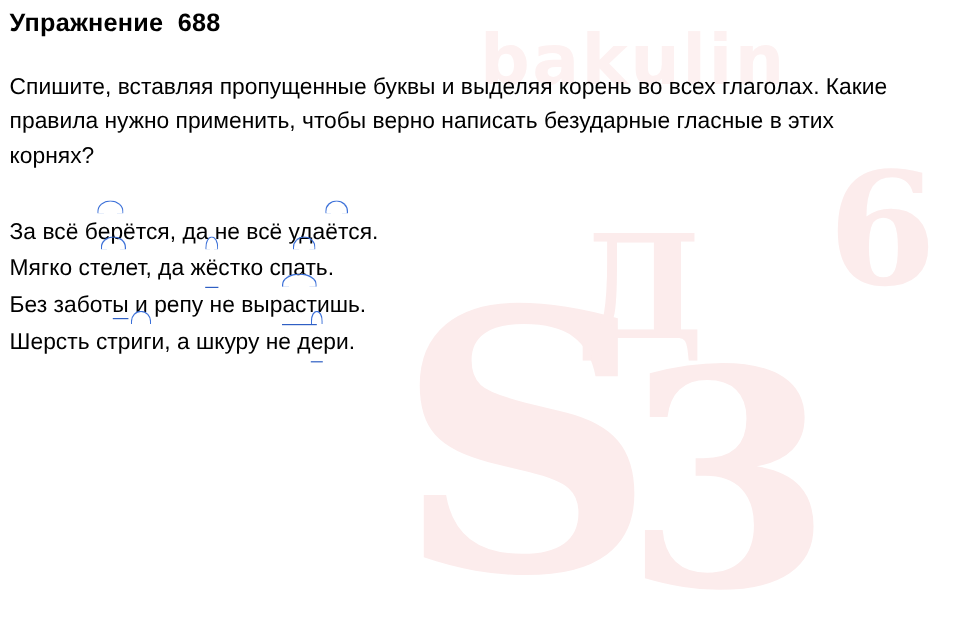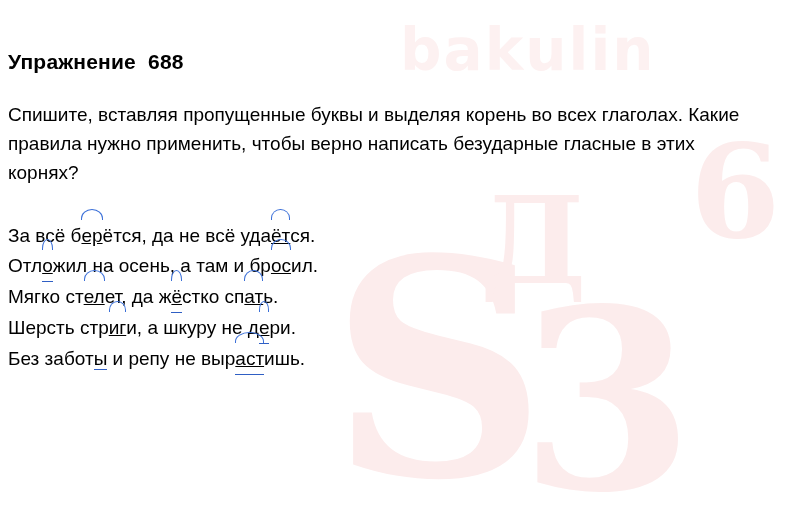--- a/index.html
+++ b/index.html
@@ -71,21 +71,20 @@
     left: 480px;
     top: 170px;
     font-size: 120px;
   }
 
   
   .page {
     position: relative;
     z-index: 1;
     padding: 8px 10px 0 8px;
-    margin-top: 42px;
   }
   .ex-title {
     font-size: 21px;
     font-weight: 700;
     margin: 0 0 26px 0;
     letter-spacing: 0.2px;
   }
   .task {
     font-size: 19px;
     font-weight: 400;
@@ -105,21 +104,20 @@
 
   
   .ins {
     border-bottom: 1.5px solid #2f5fc4;
   }
 
   
   .root {
     position: relative;
     display: inline-block;
-    text-decoration: underline;
   }
   .root::before {
     content: "";
     position: absolute;
     left: 0;
     right: 0;
     top: -12px;
     height: 11px;
     border: 1.6px solid #3a6fd8;
     border-bottom: none;
@@ -146,33 +144,30 @@
   </h1>
 
   <p class="task">Спишите, вставляя пропущенные буквы и выделяя корень во всех глаголах. Какие правила нужно применить, чтобы верно написать безударные гласные в этих корнях?</p>
 
   <div class="sentences">
 
     <p class="sentence">
       За всё б<span class="root">ер</span>ётся, да не всё уда<span class="root">ёт</span>ся.
     </p>
 
-    <p class="sentence">
-      Отл<span class="root ins">о</span>жил на осень, а там и бр<span class="root">ос</span>ил.
-    </p>
 
     <p class="sentence">
       Мягко ст<span class="root">ел</span>ет, да ж<span class="root ins">ё</span>стко сп<span class="root">ат</span>ь.
     </p>
 
     <p class="sentence">
-      Шерсть стр<span class="root">иг</span>и, а шкуру не д<span class="root ins">е</span>ри.
+      Без забот<span class="ins">ы</span> и репу не выр<span class="root ins">аст</span>ишь.
     </p>
 
     <p class="sentence">
-      Без забот<span class="ins">ы</span> и репу не выр<span class="root ins">аст</span>ишь.
+      Шерсть стр<span class="root">иг</span>и, а шкуру не д<span class="root ins">е</span>ри.
     </p>
 
 
 
 
   </div>
 </div>
 
 </body></html>

